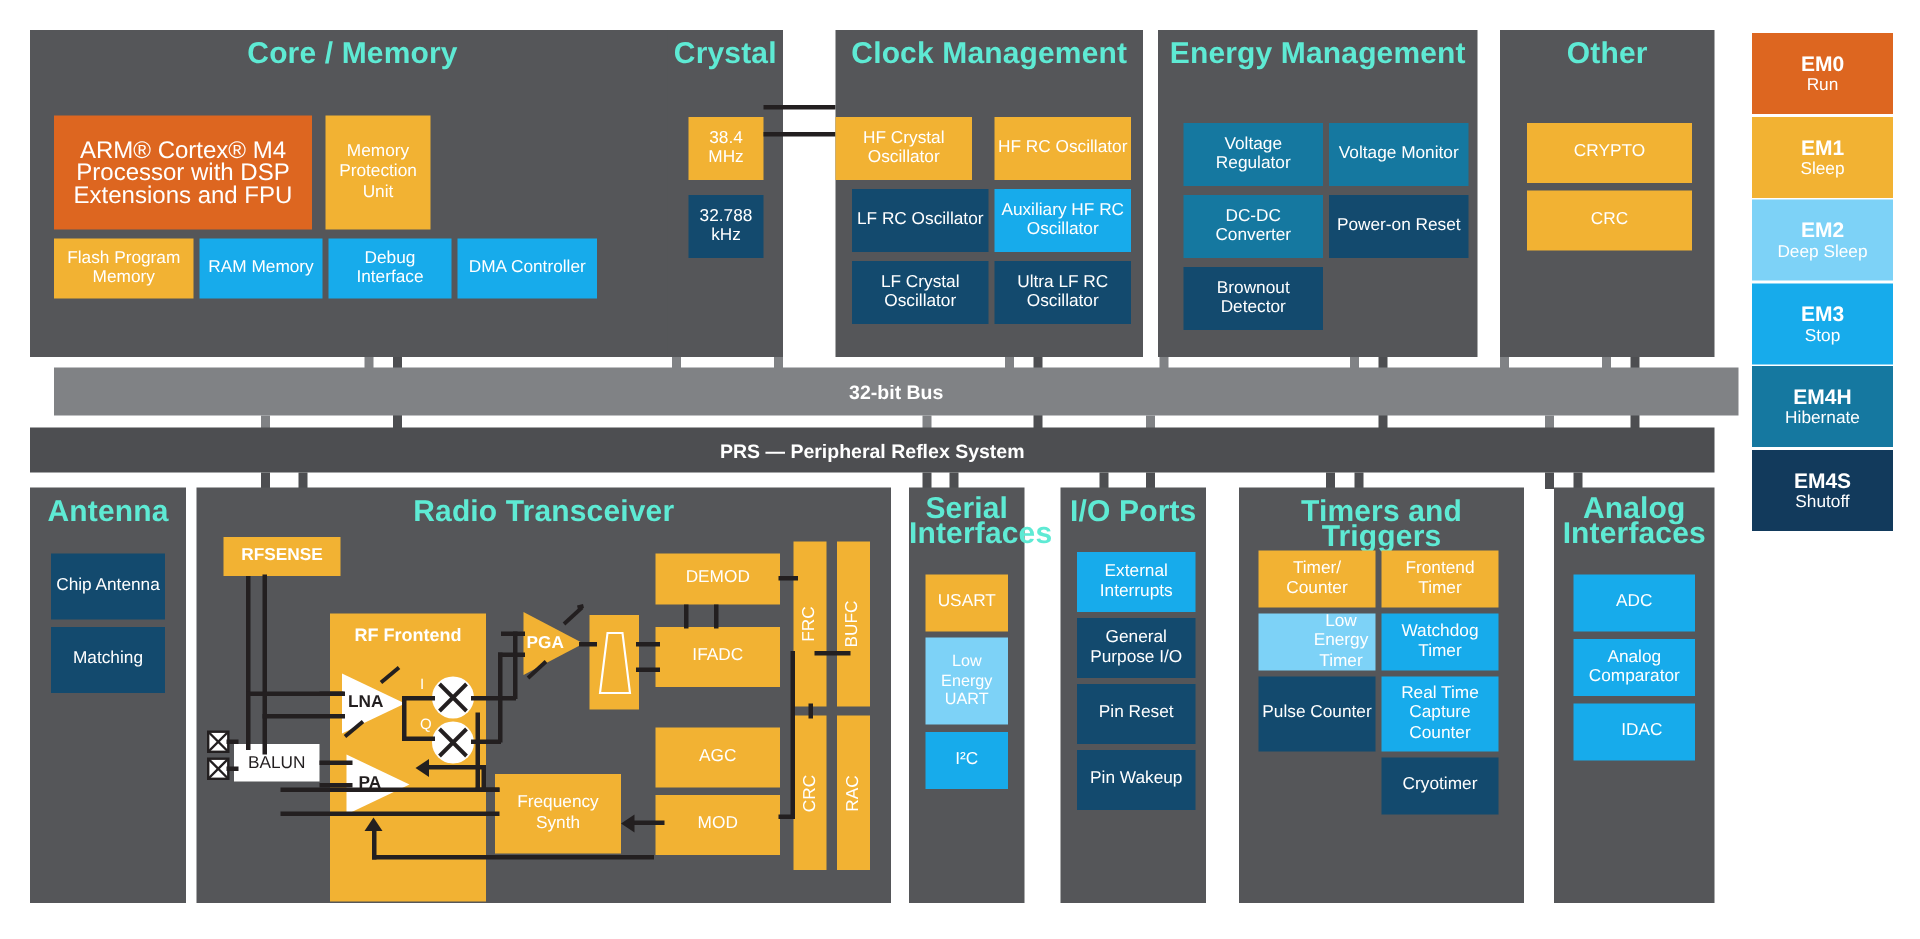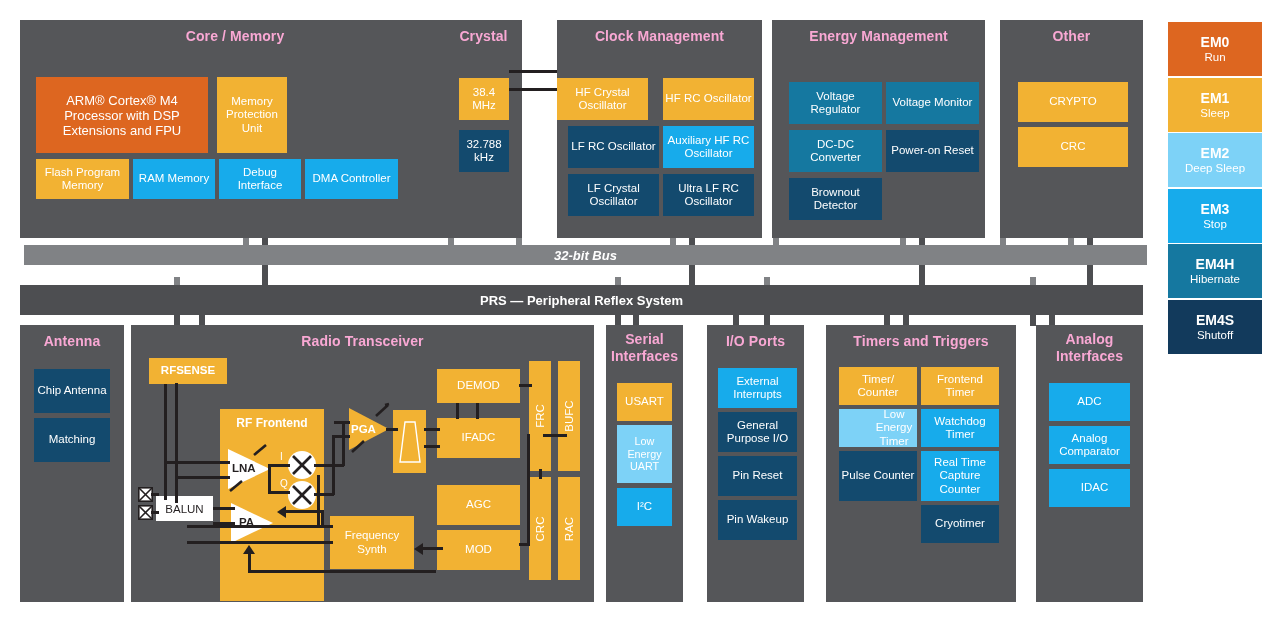--- a/index.html
+++ b/index.html
@@ -8,34 +8,34 @@
     width:1280px;height:626px;background:#ffffff;
     font-family:"Liberation Sans",sans-serif;
     position:relative;overflow:hidden;
     -webkit-font-smoothing:antialiased;
   }
 
   
   .panel{position:absolute;background:#555659;box-sizing:border-box;}
   .panel-title{
     position:absolute;left:0;right:0;top:8px;
-    text-align:center;color:#f9a8d4;font-weight:bold;
-    font-size:14px;line-height:17px;letter-spacing:0.1px;
+    text-align:center;color:#5eead4;font-weight:bold;
+    font-size:20px;line-height:17px;letter-spacing:0.1px;
   }
   .panel-title.two{top:6px;}
 
   
   .blk{
     position:absolute;box-sizing:border-box;
     display:flex;align-items:center;justify-content:center;
     text-align:center;color:#ffffff;font-size:11.5px;line-height:13.2px;
     padding:1px 2px;
   }
   .blk.sm{font-size:10.8px;line-height:12.6px;}
-  .blk.big{font-size:13px;line-height:15px;}
+  .blk.big{font-size:16px;line-height:15px;}
   .orange{background:#DD6620;}
   .amber {background:#F2B233;}
   .ltblue{background:#7DD2F7;}
   .blue  {background:#17ABEB;}
   .teal  {background:#1578A0;}
   .navy  {background:#134A6E;}
 
   
   .busbar{
     position:absolute;display:flex;align-items:center;justify-content:center;
@@ -202,21 +202,21 @@
 <div class="stub" style="left:516px;top:238px;width:6px;height:13px;"></div>
 <div class="stub" style="left:670px;top:238px;width:6px;height:13px;"></div>
 <div class="stub-d" style="left:689px;top:238px;width:6px;height:60px;"></div>
 <div class="stub" style="left:773px;top:238px;width:6px;height:13px;"></div>
 <div class="stub" style="left:900px;top:238px;width:6px;height:13px;"></div>
 <div class="stub-d" style="left:919px;top:238px;width:6px;height:60px;"></div>
 <div class="stub" style="left:1000px;top:238px;width:6px;height:13px;"></div>
 <div class="stub" style="left:1068px;top:238px;width:6px;height:13px;"></div>
 <div class="stub-d" style="left:1087px;top:238px;width:6px;height:60px;"></div>
 
-<div class="busbar bus32" style="left:24px;top:245px;width:1123px;height:20px;font-style:italic;">
+<div class="busbar bus32" style="left:36px;top:245px;width:1123px;height:32px;">
   <span>32-bit Bus</span>
 </div>
 
 <div class="stub" style="left:174px;top:277px;width:6px;height:10px;"></div>
 <div class="stub" style="left:615px;top:277px;width:6px;height:10px;"></div>
 <div class="stub" style="left:764px;top:277px;width:6px;height:10px;"></div>
 <div class="stub" style="left:1030px;top:277px;width:6px;height:10px;"></div>
 
 <div class="busbar prs" style="left:20px;top:285px;width:1123px;height:30px;">
   <span>PRS — Peripheral Reflex System</span>

